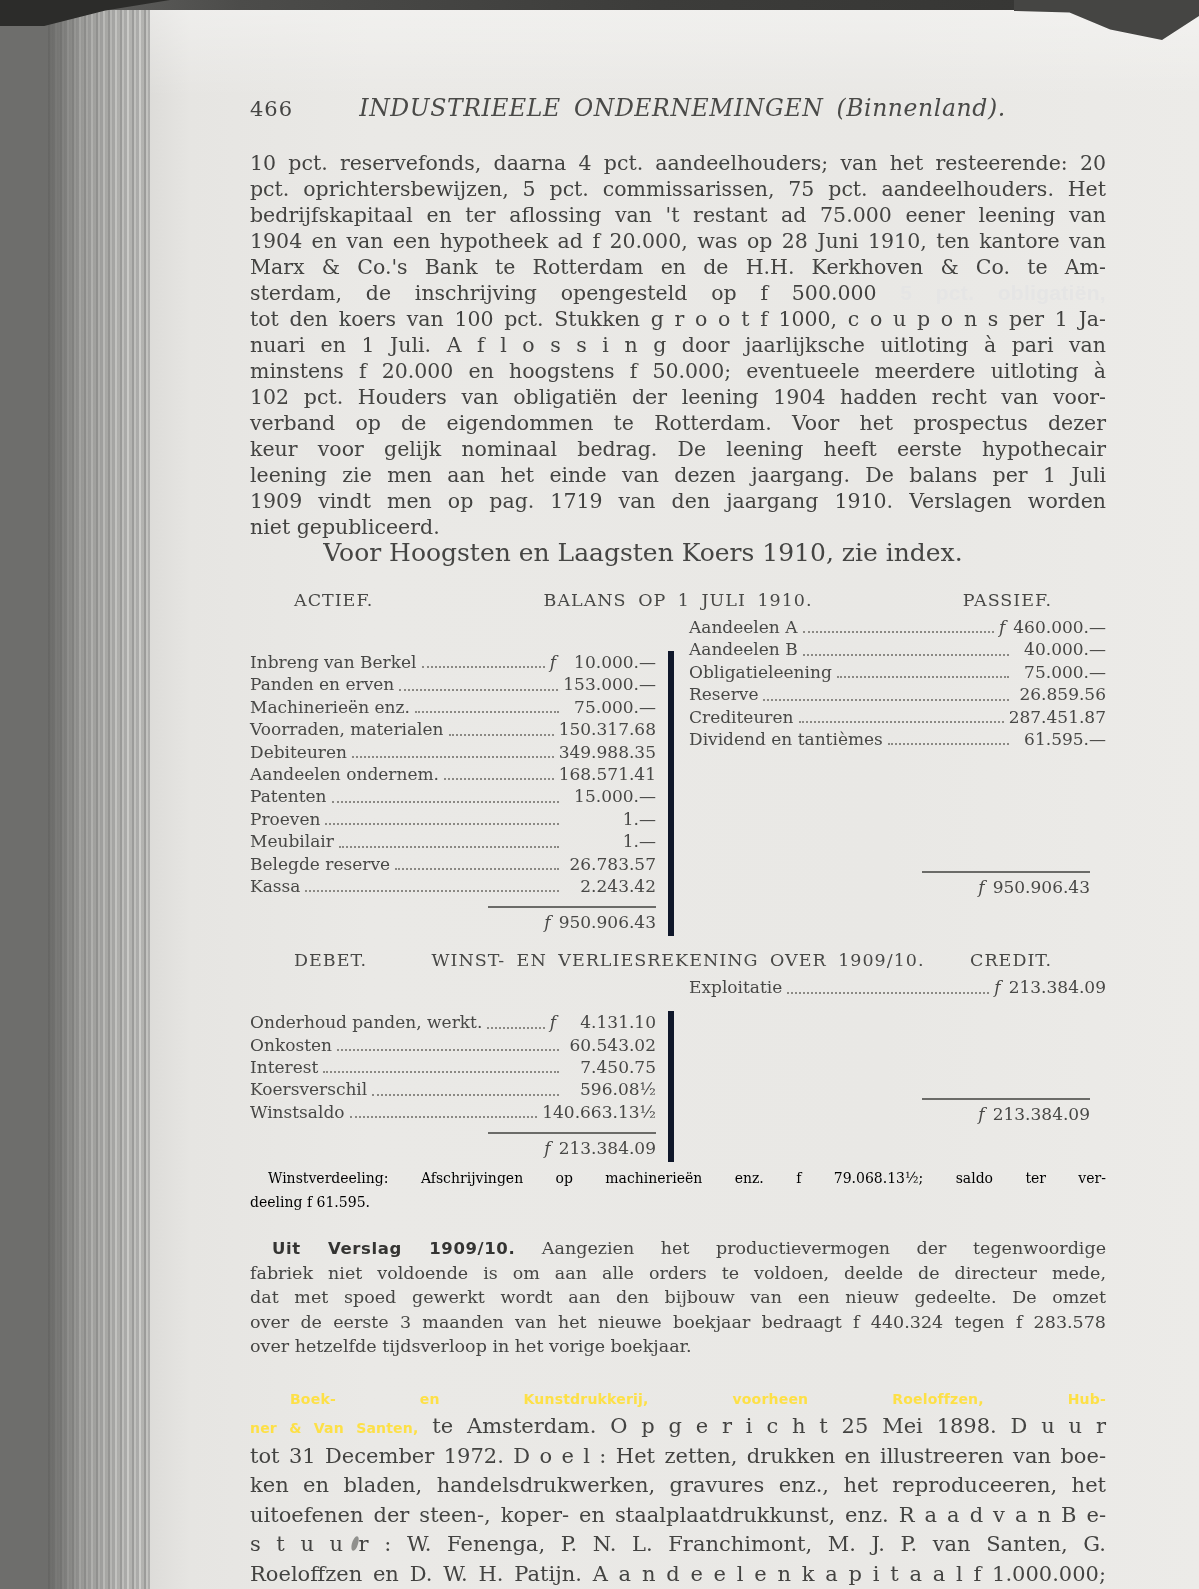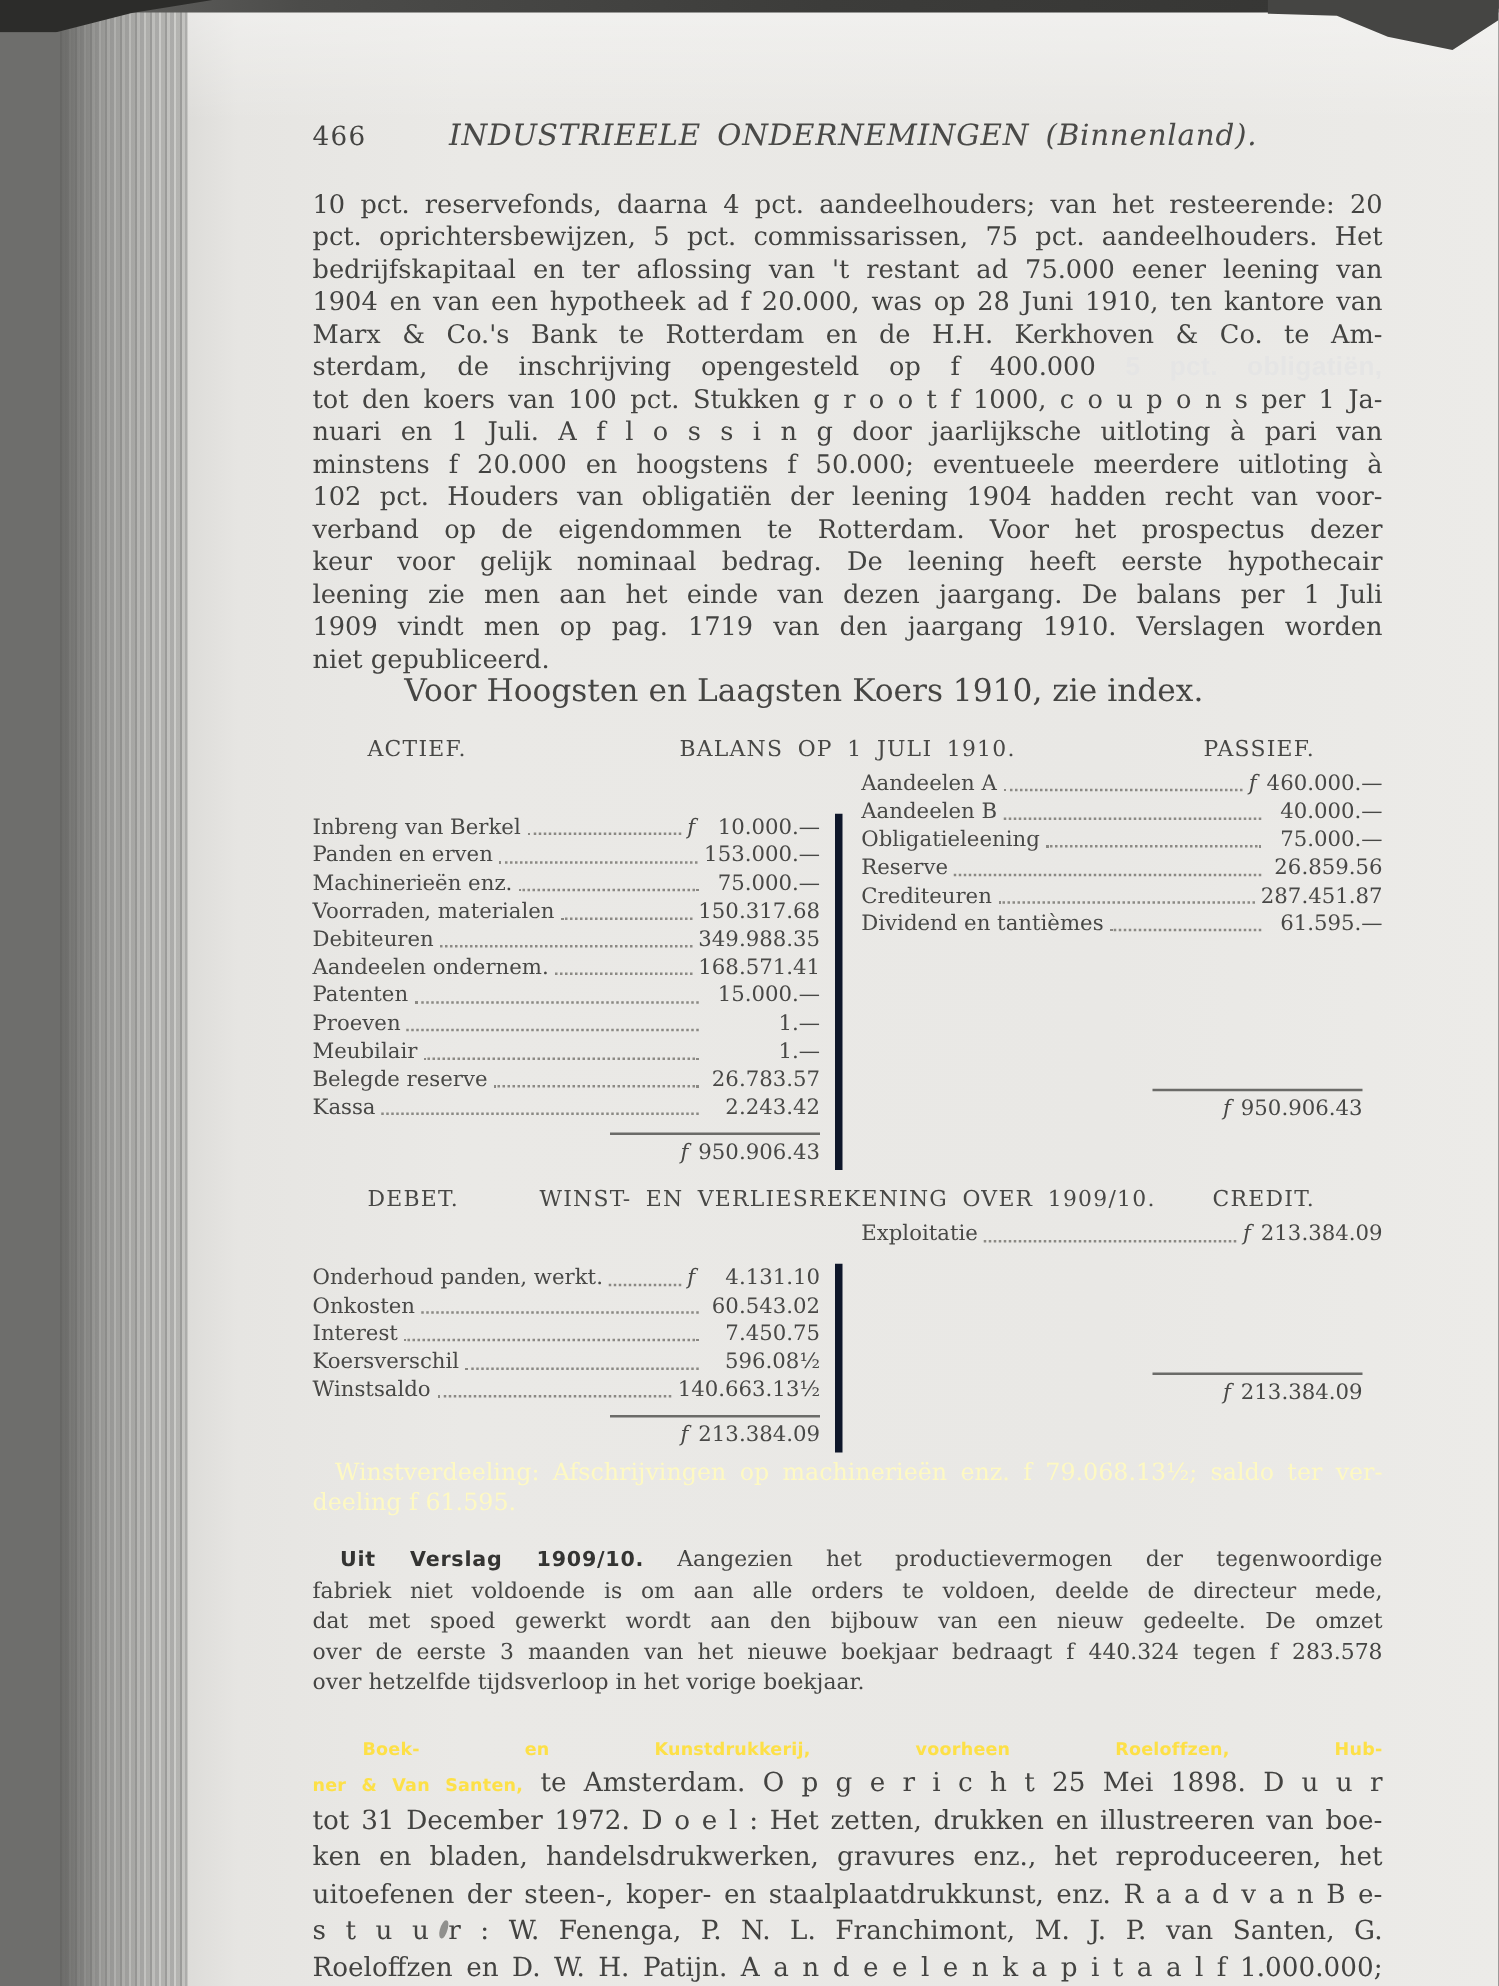--- a/index.html
+++ b/index.html
@@ -58,21 +58,21 @@
   .cur{font-style:italic;margin-right:8px;}
   .cur:empty{display:none;}
   .amt{text-align:right;min-width:92px;}
   .total-row{display:flex;justify-content:flex-end;margin-top:9px;height:30px;}
   .total-cell{border-top:2px solid #6b6b68;padding-top:4px;min-width:168px;
     text-align:right;white-space:nowrap;}
   .bcol-r .total-cell{margin-right:16px;}
   .spacer5{height:112px;}
   .spacer4{height:90px;}
 
-  .winstv{margin-top:4px;font-size:19px;line-height:24px;color:#fef9c3;}
+  .winstv{margin-top:4px;font-size:14px;line-height:24px;color:#000000;}
   .winstv .line{height:24px;}
   .ind18{text-indent:18px;}
 
   .verslag{margin-top:22px;font-size:17.5px;line-height:24.5px;color:#454543;}
   .verslag .line{height:24.5px;}
   .verslag .line.first{text-indent:0;padding-left:22px;}
   b.sv{font-family:"DejaVu Sans",sans-serif;font-weight:bold;font-size:16.5px;
     letter-spacing:.6px;color:#343432;}
 
   .company{margin-top:24px;font-size:21px;line-height:29.5px;color:#434341;}
@@ -98,21 +98,21 @@
       <span class="pagenum">466</span>
       <span class="booktitle">INDUSTRIEELE ONDERNEMINGEN (Binnenland).</span>
     </div>
 
     <div class="intro">
       <div class="line jl">10 pct. reservefonds, daarna 4 pct. aandeelhouders; van het resteerende: 20</div>
       <div class="line jl">pct. oprichtersbewijzen, 5 pct. commissarissen, 75 pct. aandeelhouders. Het</div>
       <div class="line jl">bedrijfskapitaal en ter aflossing van 't restant ad 75.000 eener leening van</div>
       <div class="line jl">1904 en van een hypotheek ad f 20.000, was op 28 Juni 1910, ten kantore van</div>
       <div class="line jl">Marx &amp; Co.'s Bank te Rotterdam en de H.H. Kerkhoven &amp; Co. te Am-</div>
-      <div class="line jl"><span>sterdam, de inschrijving opengesteld op f 400.000 </span><b class="sansb bigb">5 pct. obligatiën,</b></div>
+      <div class="line jl"><span>sterdam, de inschrijving opengesteld op f 500.000 </span><b class="sansb bigb">5 pct. obligatiën,</b></div>
       <div class="line jl">tot den koers van 100 pct. Stukken g r o o t f 1000, c o u p o n s per 1 Ja-</div>
       <div class="line jl">nuari en 1 Juli. A f l o s s i n g door jaarlijksche uitloting à pari van</div>
       <div class="line jl">minstens f 20.000 en hoogstens f 50.000; eventueele meerdere uitloting à</div>
       <div class="line jl">102 pct. Houders van obligatiën der leening 1904 hadden recht van voor-</div>
       <div class="line jl">verband op de eigendommen te Rotterdam. Voor het prospectus dezer</div>
       <div class="line jl">keur voor gelijk nominaal bedrag. De leening heeft eerste hypothecair</div>
       <div class="line jl">leening zie men aan het einde van dezen jaargang. De balans per 1 Juli</div>
       <div class="line jl">1909 vindt men op pag. 1719 van den jaargang 1910. Verslagen worden</div>
       <div class="line">niet gepubliceerd.</div>
     </div>

